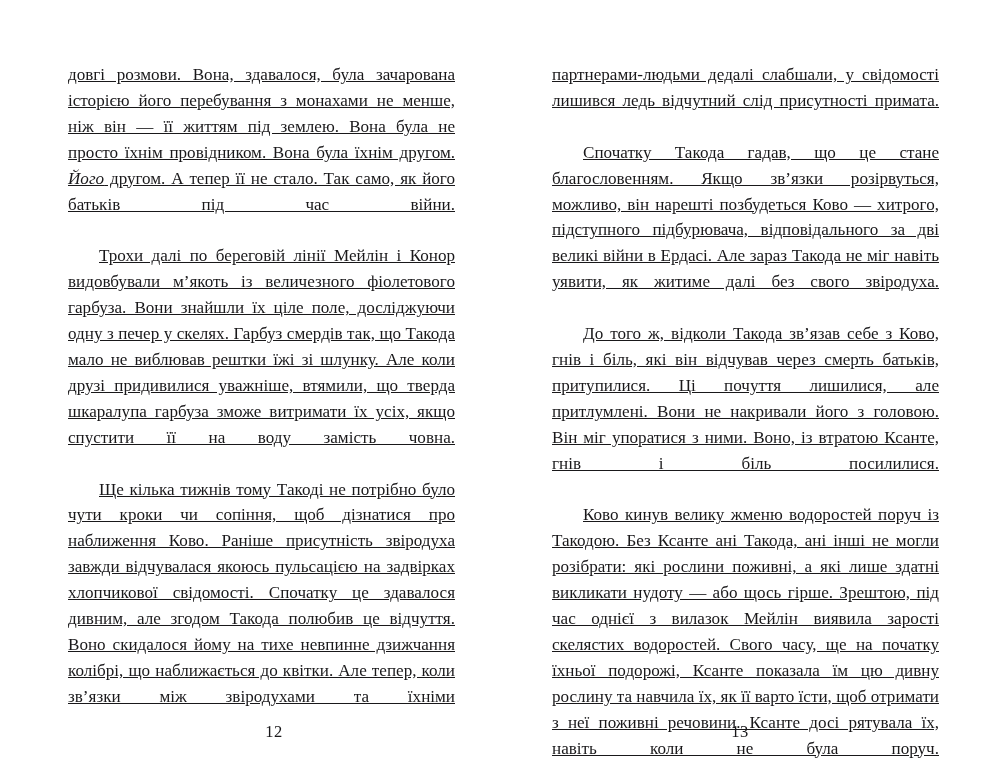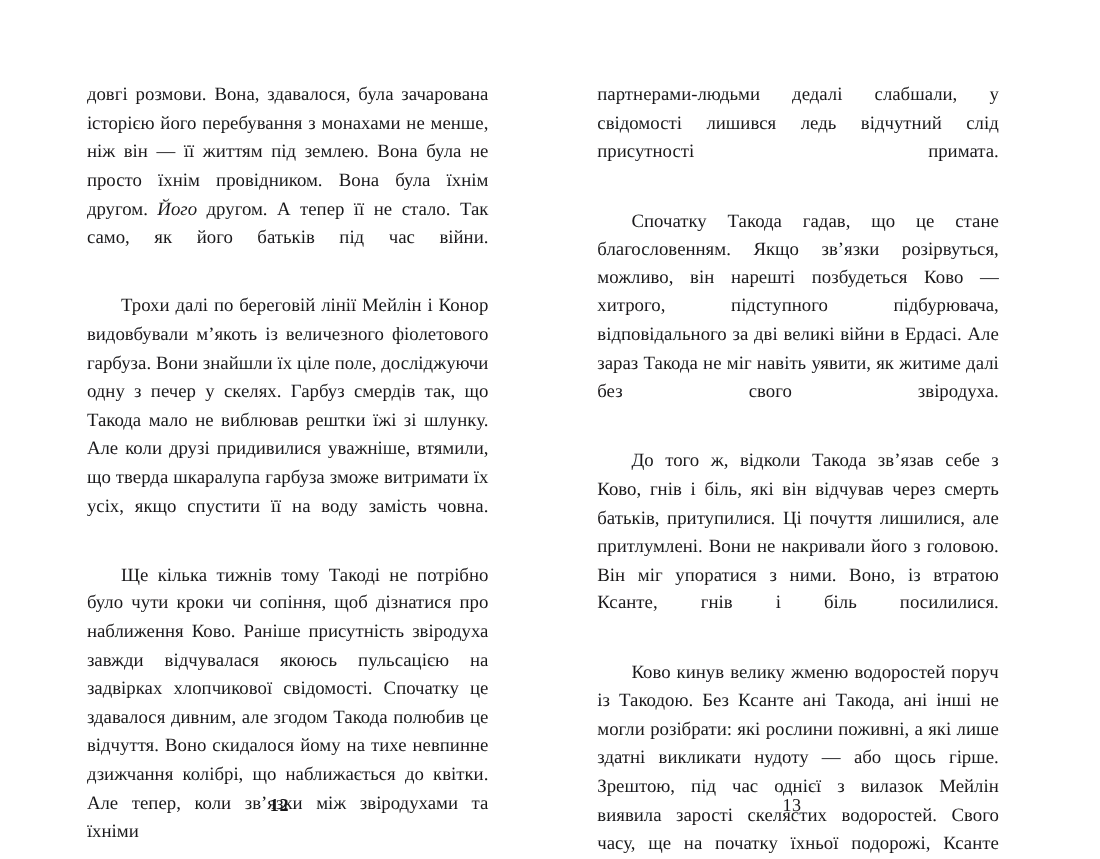--- a/index.html
+++ b/index.html
@@ -14,40 +14,41 @@
     background: #ffffff;
     overflow: hidden;
     font-family: "Liberation Serif", "DejaVu Serif", serif;
   }
   .page {
     position: absolute;
     top: 0;
     height: 781px;
   }
   .page-left  { left: 0;   width: 500px; }
-  .page-right { left: 480px; width: 500px; }
+  .page-right { left: 500px; width: 500px; }
 
   .text-block {
     position: absolute;
     top: 62px;
     width: 387px;
     color: #19181a;
     font-size: 17.1px;
     line-height: 25.9px;
     text-align: justify;
     text-justify: inter-word;
     -webkit-hyphens: none;
     hyphens: none;
   }
   .page-left .text-block  { left: 68px; }
   .page-right .text-block { left: 52px; }
 
   .para {
-    margin: 11px;
+    margin: 0;
     text-indent: 31px;
+    text-decoration: underline;
   }
   .para.cont {
     text-indent: 0;
   }
   .para .ital {
     font-style: italic;
   }
   
   .para:after {
     content: "";
@@ -58,21 +59,21 @@
   .folio {
     position: absolute;
     top: 722px;
     width: 100%;
     text-align: center;
     color: #19181a;
     font-size: 16.5px;
     line-height: 20px;
     letter-spacing: 0.5px;
   }
-  .page-left .folio  { left: 4px; font-weight: bold; }
+  .page-left .folio  { left: 24px; }
   .page-right .folio { left: -10px; }
 </style>
 </head>
 <body>
 
 <div class="spread">
 
   <div class="page page-left">
     <div class="text-block">
       <p class="para cont"><span>довгі розмови. Вона, здавалося, була зачарована історією його перебування з монахами не менше, ніж він — її життям під землею. Вона була не просто їхнім провідником. Вона була їхнім другом. </span><span class="ital">Його</span><span> другом. А тепер її не стало. Так само, як його батьків під час війни.</span></p>

